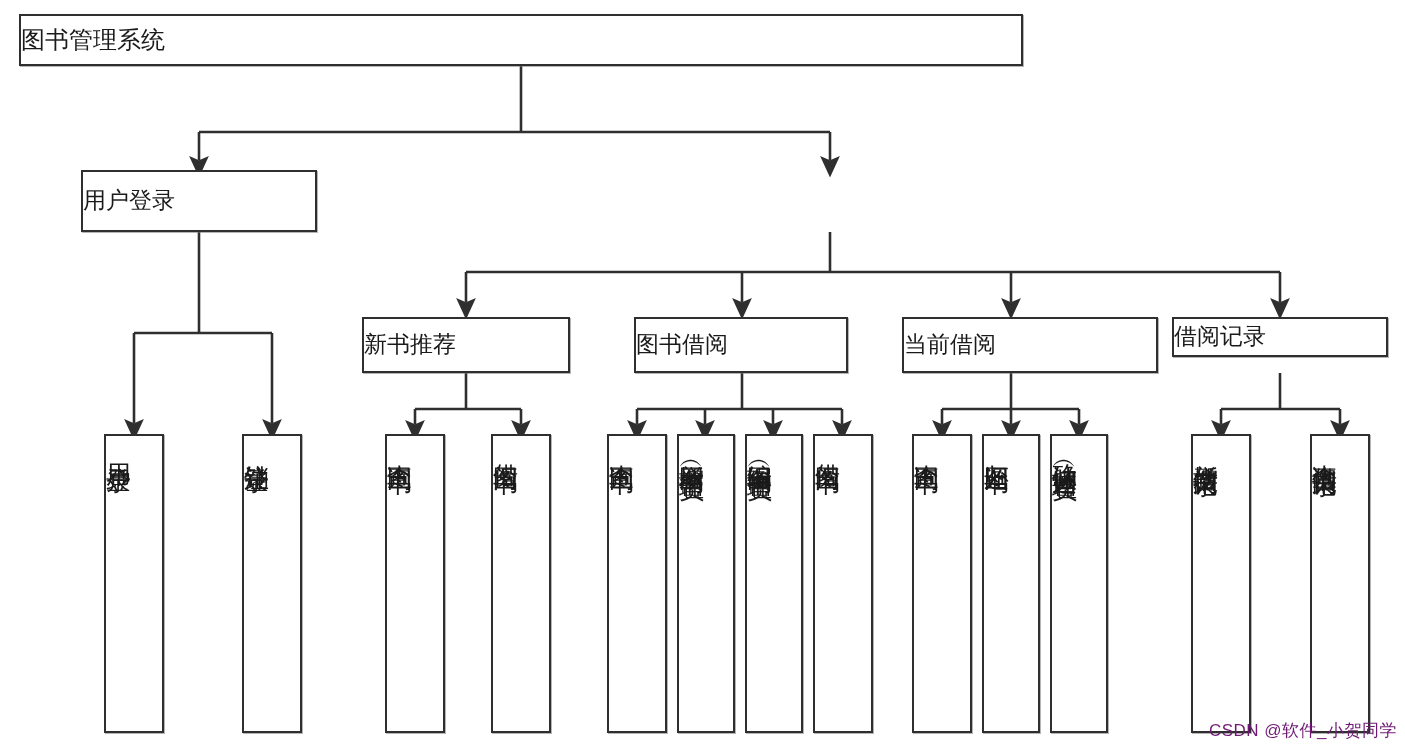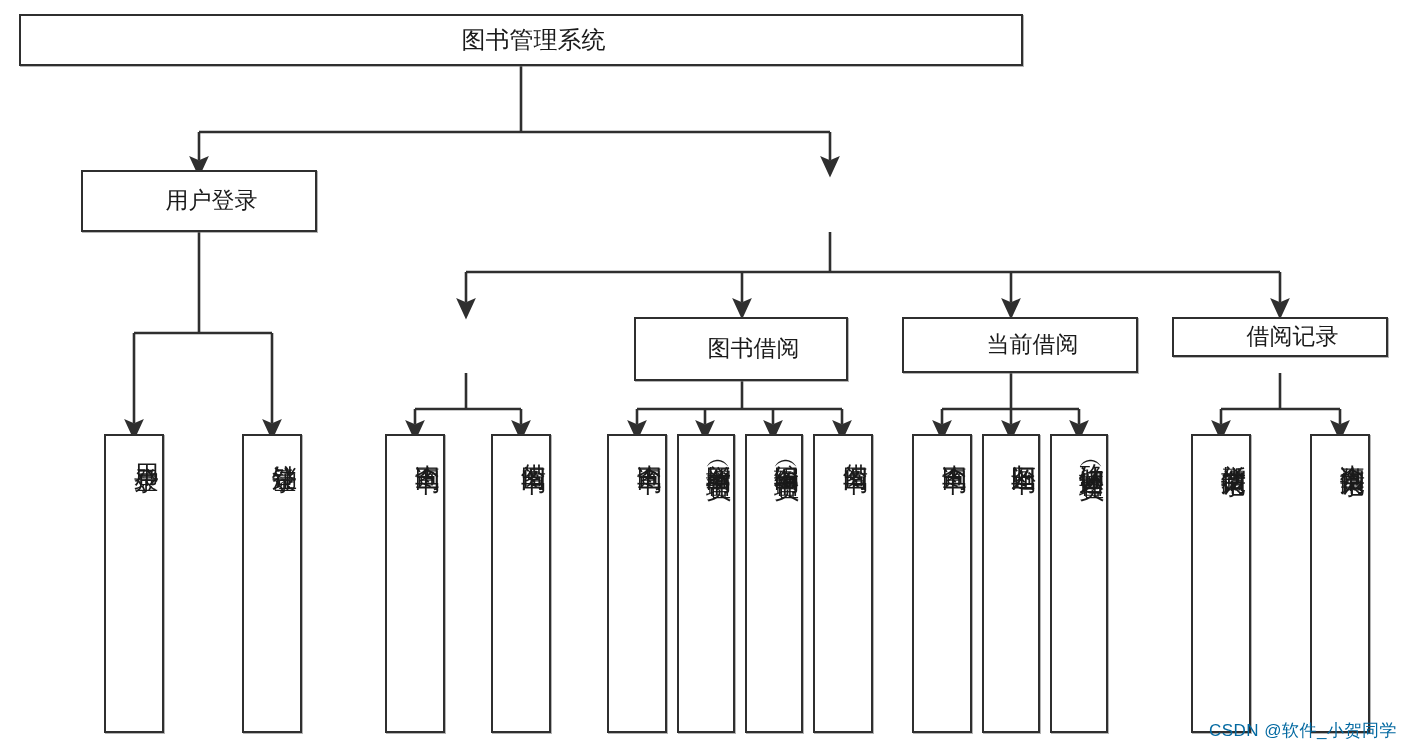--- a/index.html
+++ b/index.html
@@ -26,24 +26,22 @@
     height: 747px;
     pointer-events: none;
   }
   .node {
     position: absolute;
     box-sizing: border-box;
     border: 2px solid #2f2f2f;
     background: #ffffff;
     display: flex;
     align-items: center;
-    justify-content: center;
     color: #1a1a1a;
     box-shadow: 1px 1px 0 rgba(120,120,120,0.55);
-    padding-left: 25px;
   }
   .node .lbl {
     display: block;
     text-align: center;
     line-height: 1.18;
     white-space: nowrap;
   }
   .node.horiz .lbl {
     font-size: 23px;
   }
@@ -61,21 +59,21 @@
     letter-spacing: 2px;
     line-height: 1;
     white-space: nowrap;
     max-height: 100%;
   }
   .watermark {
     position: absolute;
     right: 8px;
     bottom: 5px;
     font-size: 17px;
-    color: #0369a1;
+    color: #701a75;
     letter-spacing: 0.5px;
     white-space: nowrap;
     user-select: none;
   }
 </style>
 </head>
 <body>
 
 <div id="canvas">
 
@@ -130,24 +128,27 @@
   </svg>
 
   <div class="node root horiz" style="left:19px; top:14px; width:1004px; height:52px;">
     <span class="lbl">图书管理系统</span>
   </div>
 
   <div class="node horiz" style="left:81px; top:170px; width:236px; height:62px;">
     <span class="lbl">用户登录</span>
   </div>
 
-  <div class="node horiz" style="left:634px; top:317px; width:214px; height:64px;">
+  <div class="node horiz" style="left:362px; top:317px; width:208px; height:56px;">
+    <span class="lbl">新书推荐</span>
+  </div>
+  <div class="node horiz" style="left:634px; top:317px; width:214px; height:56px;">
     <span class="lbl">图书借阅</span>
   </div>
-  <div class="node horiz" style="left:902px; top:317px; width:236px; height:56px;">
+  <div class="node horiz" style="left:902px; top:317px; width:256px; height:56px;">
     <span class="lbl">当前借阅</span>
   </div>
   <div class="node horiz" style="left:1172px; top:317px; width:216px; height:40px;">
     <span class="lbl">借阅记录</span>
   </div>
 
   <div class="node vert" style="left:104px; top:434px; width:60px; height:299px;">
     <span class="lbl">用户登录</span>
   </div>
   <div class="node vert" style="left:242px; top:434px; width:60px; height:299px;">

